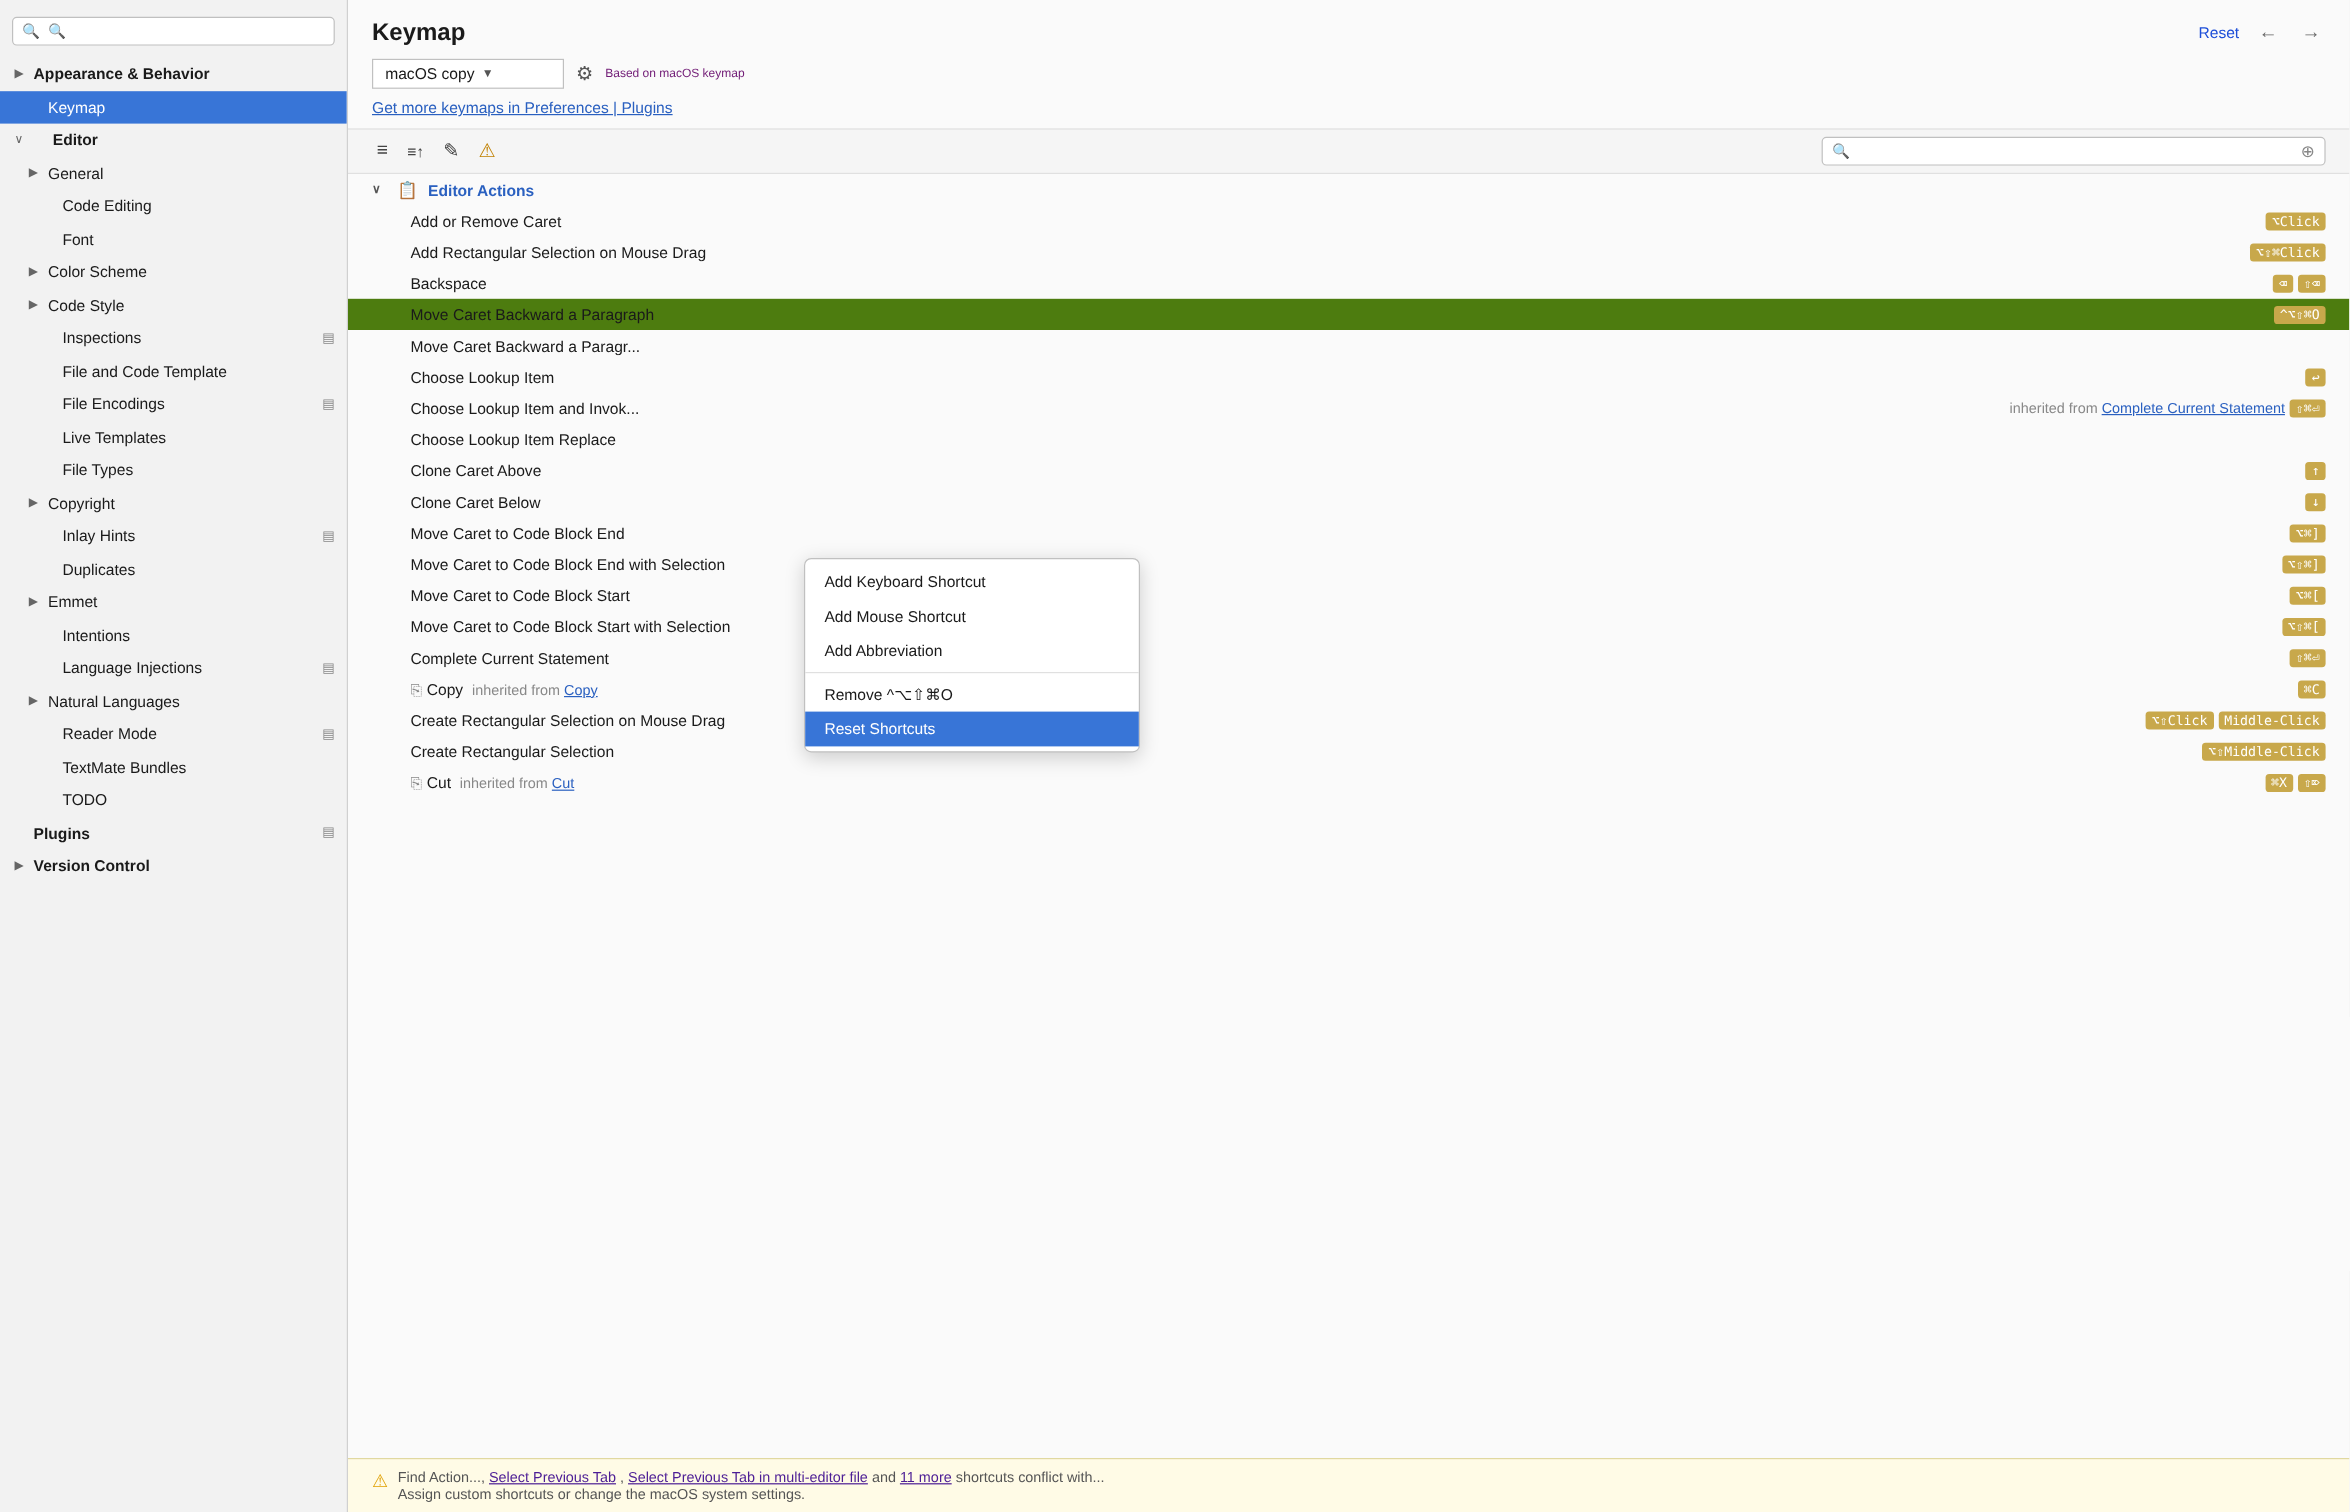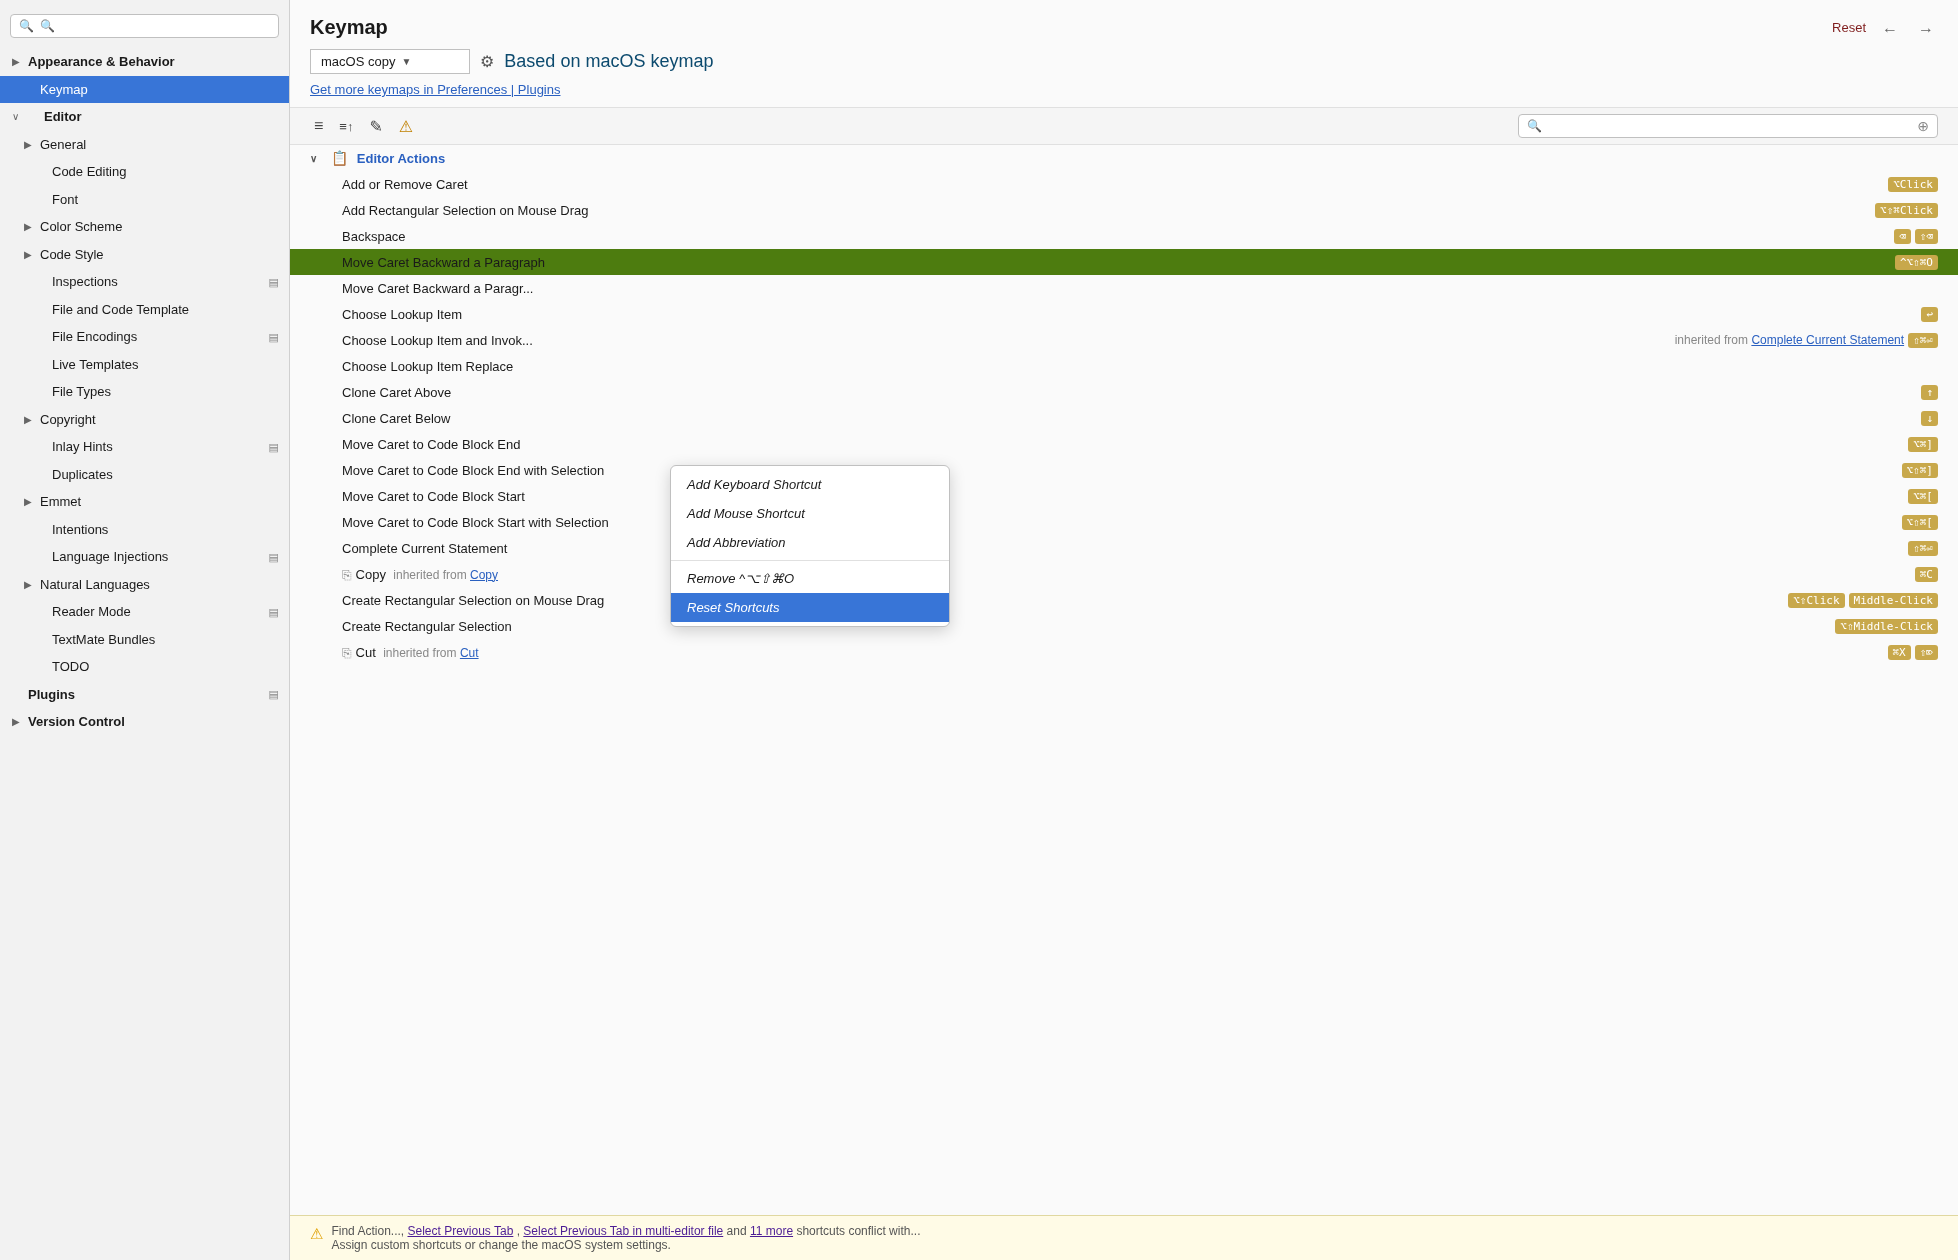--- a/index.html
+++ b/index.html
@@ -106,21 +106,21 @@
       color: #1a1a1a;
     }
 
     .header-right {
       display: flex;
       align-items: center;
       gap: 12px;
     }
 
     .reset-btn {
-      color: #7f1d1d;
+      color: #1d4ed8;
       font-size: 13px;
       background: none;
       border: none;
       cursor: pointer;
       font-weight: 500;
     }
 
     .nav-arrow {
       background: none;
       border: none;
@@ -156,22 +156,22 @@
 
     .gear-icon-btn {
       background: none;
       border: none;
       cursor: pointer;
       font-size: 16px;
       color: #555;
     }
 
     .based-on-text {
-      color: #0c4a6e;
-      font-size: 18px;
+      color: #701a75;
+      font-size: 10px;
     }
 
     .link-text {
       color: #2a60c0;
       font-size: 13px;
       padding: 0 20px 10px 20px;
       cursor: pointer;
     }
 
     .link-text span { text-decoration: underline; cursor: pointer; }
@@ -313,21 +313,20 @@
       min-width: 280px;
       padding: 4px 0;
     }
 
     .context-menu-item {
       padding: 7px 16px;
       cursor: pointer;
       font-size: 13px;
       color: #1a1a1a;
       white-space: nowrap;
-      font-style: italic;
     }
 
     .context-menu-item.selected {
       background: #3875d7;
       color: white;
     }
 
     .context-menu-separator {
       height: 1px;
       background: #e0e0e0;

